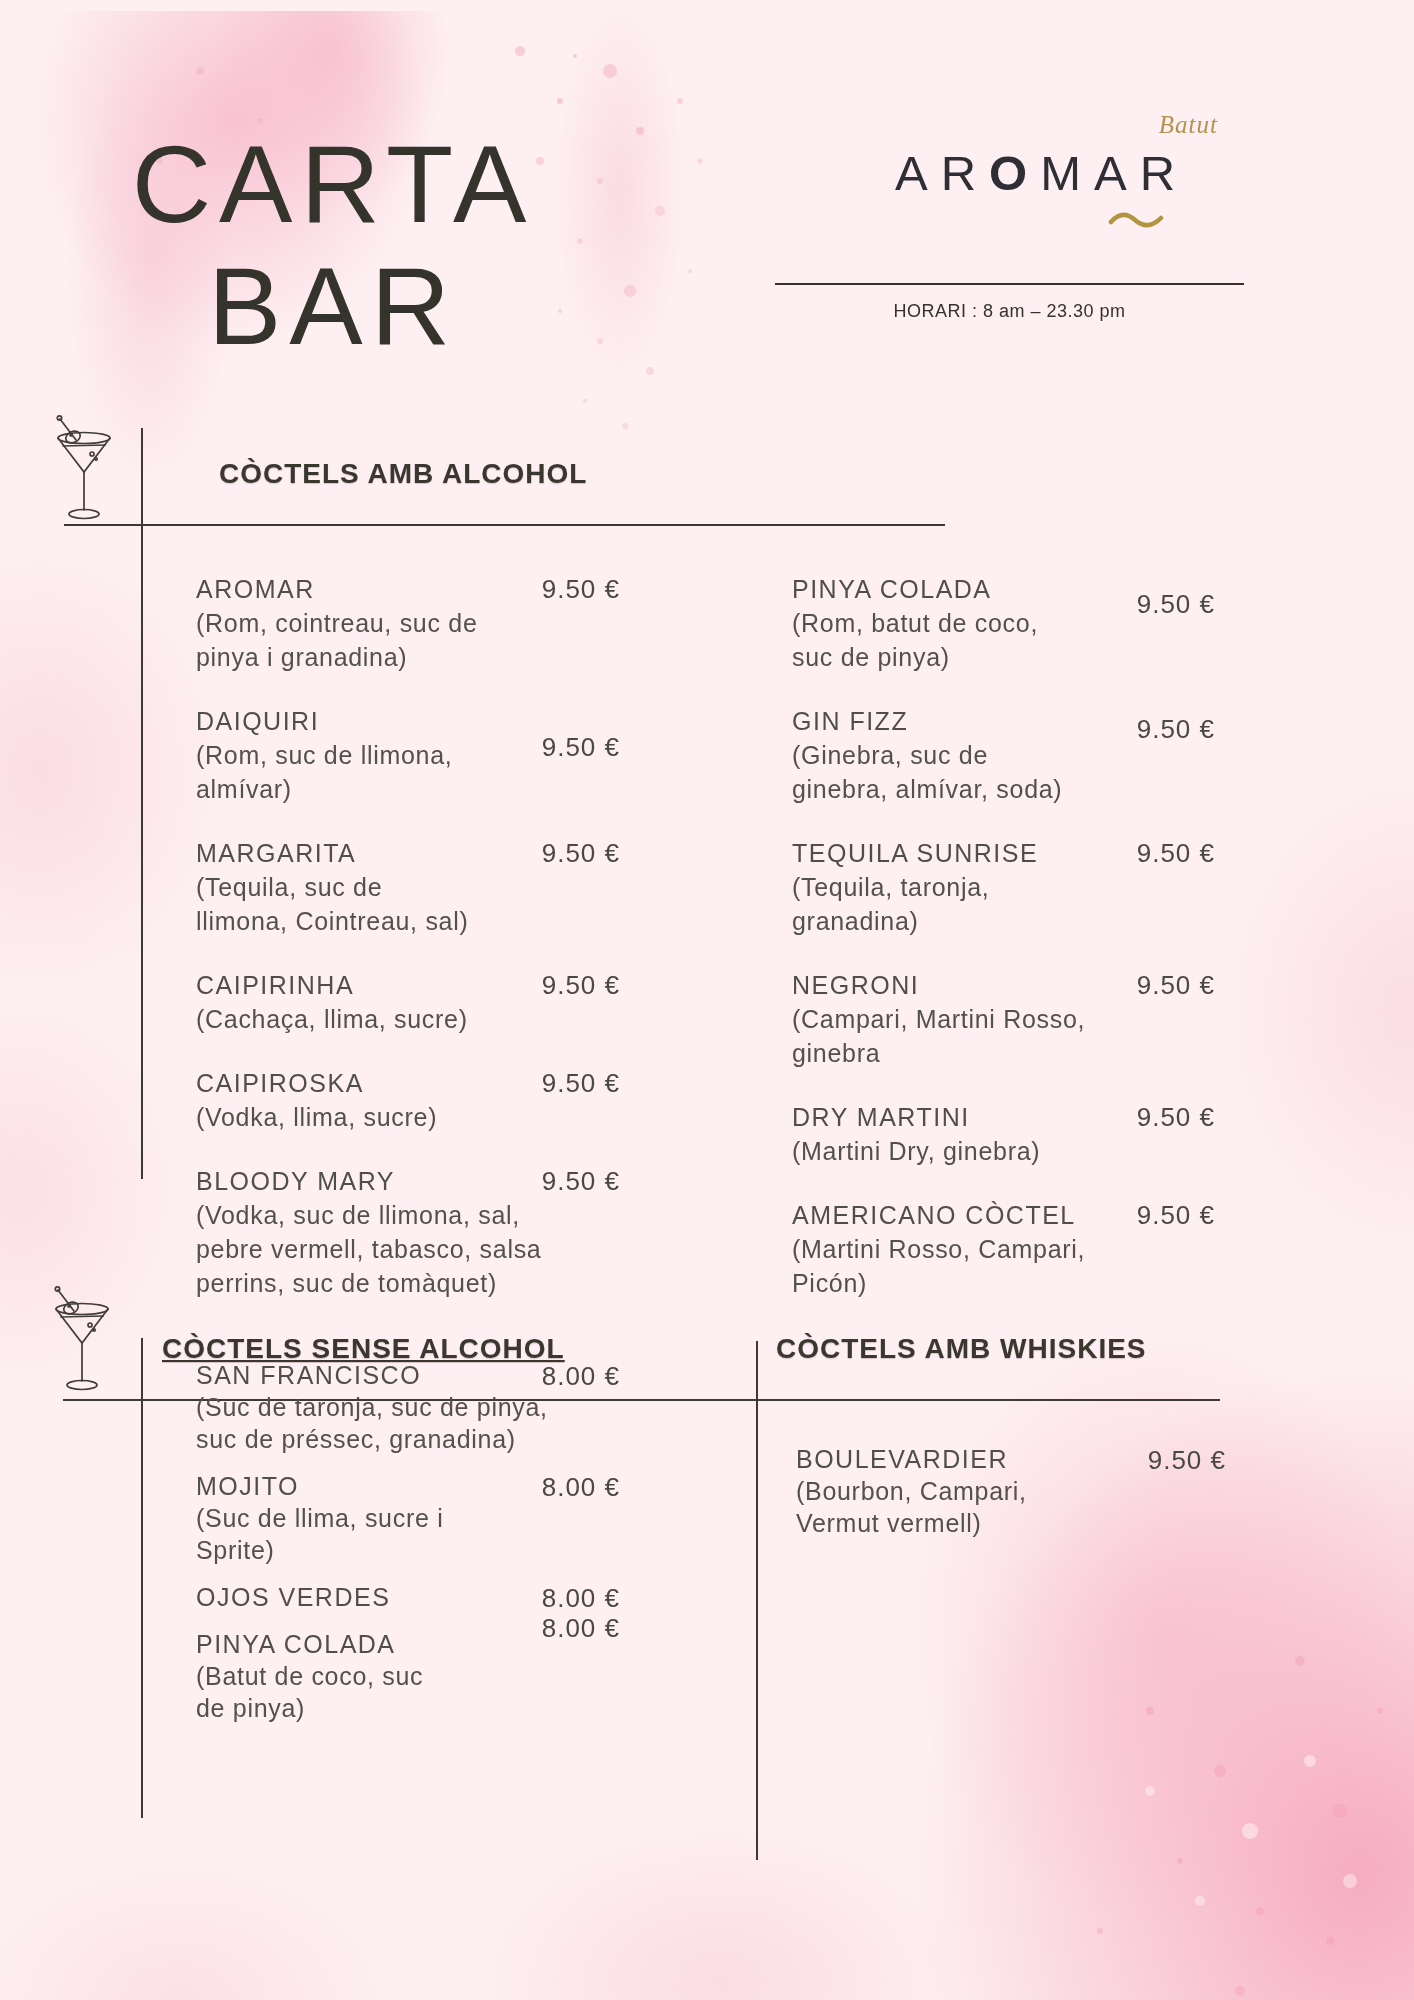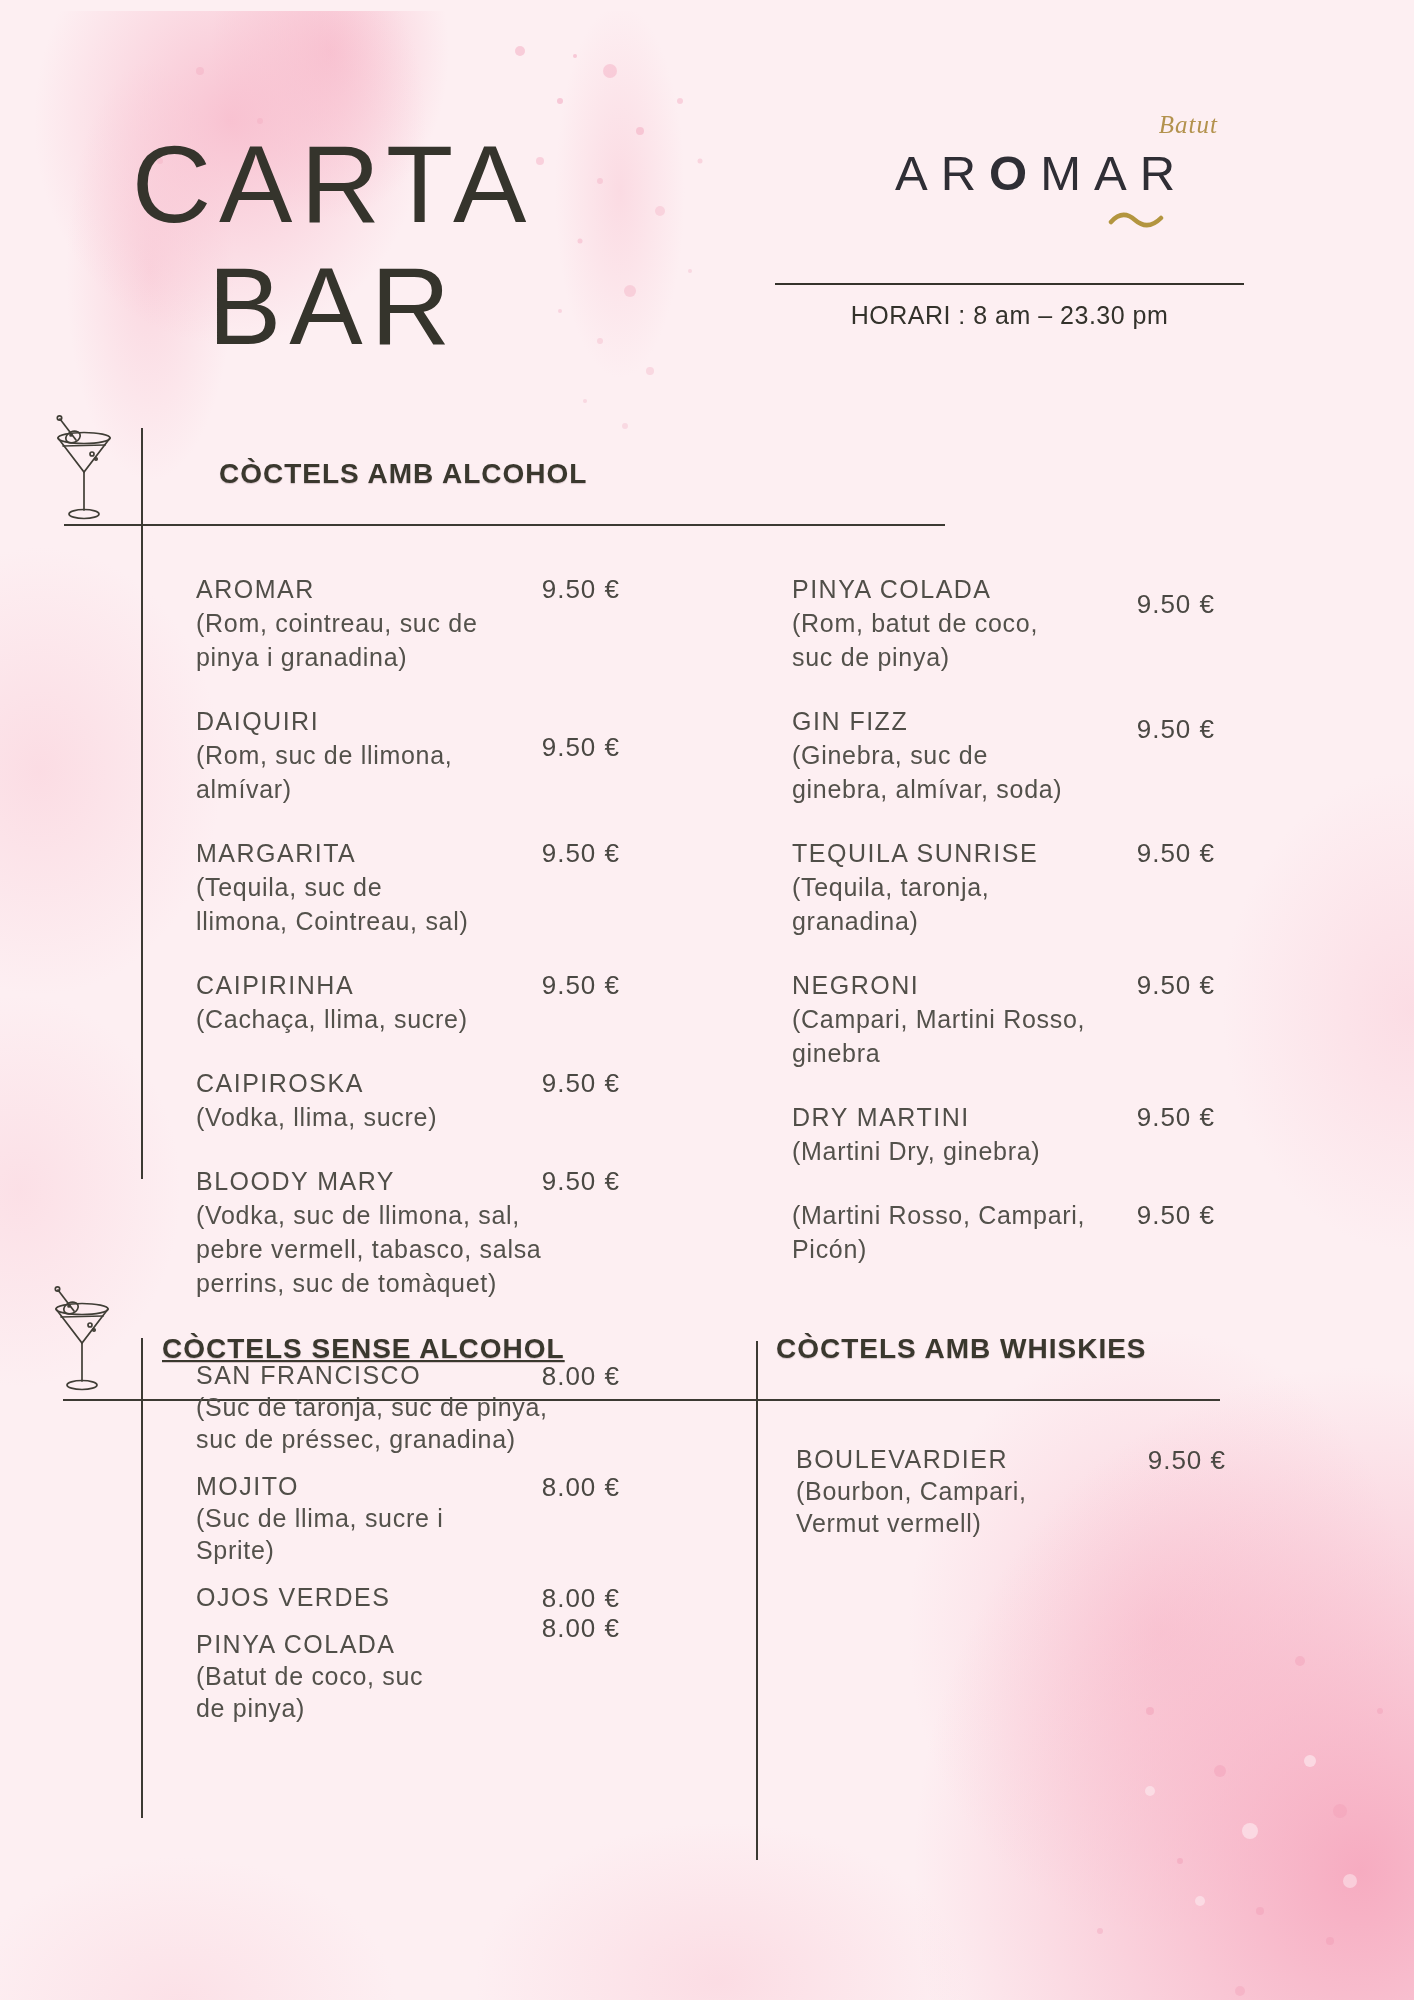--- a/index.html
+++ b/index.html
@@ -35,21 +35,21 @@
 
   #hotel-label{position:absolute;left:1018px;top:100px;width:200px;text-align:right;
     font-family:"Liberation Serif","DejaVu Serif",serif;font-style:italic;
     font-size:25px;color:#b3924d;letter-spacing:1px;}
   #brand-name{position:absolute;left:895px;top:134px;
     font-size:49px;color:#2f2e35;letter-spacing:13px;font-weight:400;white-space:nowrap;}
   #brand-name .logo-o{font-weight:700;}
   #brand-squiggle{position:absolute;left:1108px;top:198px;}
   #brand-rule{position:absolute;left:775px;top:272px;width:469px;height:2px;background:#35332c;}
   #schedule{position:absolute;left:775px;top:290px;width:469px;text-align:center;
-    font-size:25px;color:#33322b;letter-spacing:0.5px;}
+    font-size:18px;color:#33322b;letter-spacing:0.5px;}
 
   
   .martini-icon{position:absolute;}
   .vline{position:absolute;width:2px;background:#3c3a33;}
   .hrule{position:absolute;height:2px;background:#3c3a33;}
   .section-title{position:absolute;font-size:28px;font-weight:700;color:#3a382e;
     letter-spacing:1px;white-space:nowrap;text-shadow:0 1px 1px rgba(90,60,70,0.25);}
 
   #vline-1{left:141px;top:417px;height:751px;}
   #rule-1{left:64px;top:513px;width:881px;}
@@ -229,20 +229,21 @@
       <div class="item-desc">(Campari, Martini Rosso,
 ginebra</div>
       <div class="item-price">9.50 €</div>
     </li>
     <li class="item">
       <div class="item-name">DRY MARTINI</div>
       <div class="item-desc">(Martini Dry, ginebra)</div>
       <div class="item-price">9.50 €</div>
     </li>
     <li class="item">
+      <div class="item-name">AMERICANO CÒCTEL</div>
       <div class="item-desc">(Martini Rosso, Campari,
 Picón)</div>
       <div class="item-price">9.50 €</div>
     </li>
   </ul>
 
   <svg class="martini-icon" style="left:49px;top:1268px;" width="64" height="118" viewBox="0 -12 64 106" aria-hidden="true">
     <g fill="none" stroke="#403e36" stroke-width="1.7" stroke-linecap="round">
       <line x1="25" y1="14" x2="9" y2="-7"></line>
       <circle cx="8.5" cy="-8" r="2.2"></circle>

